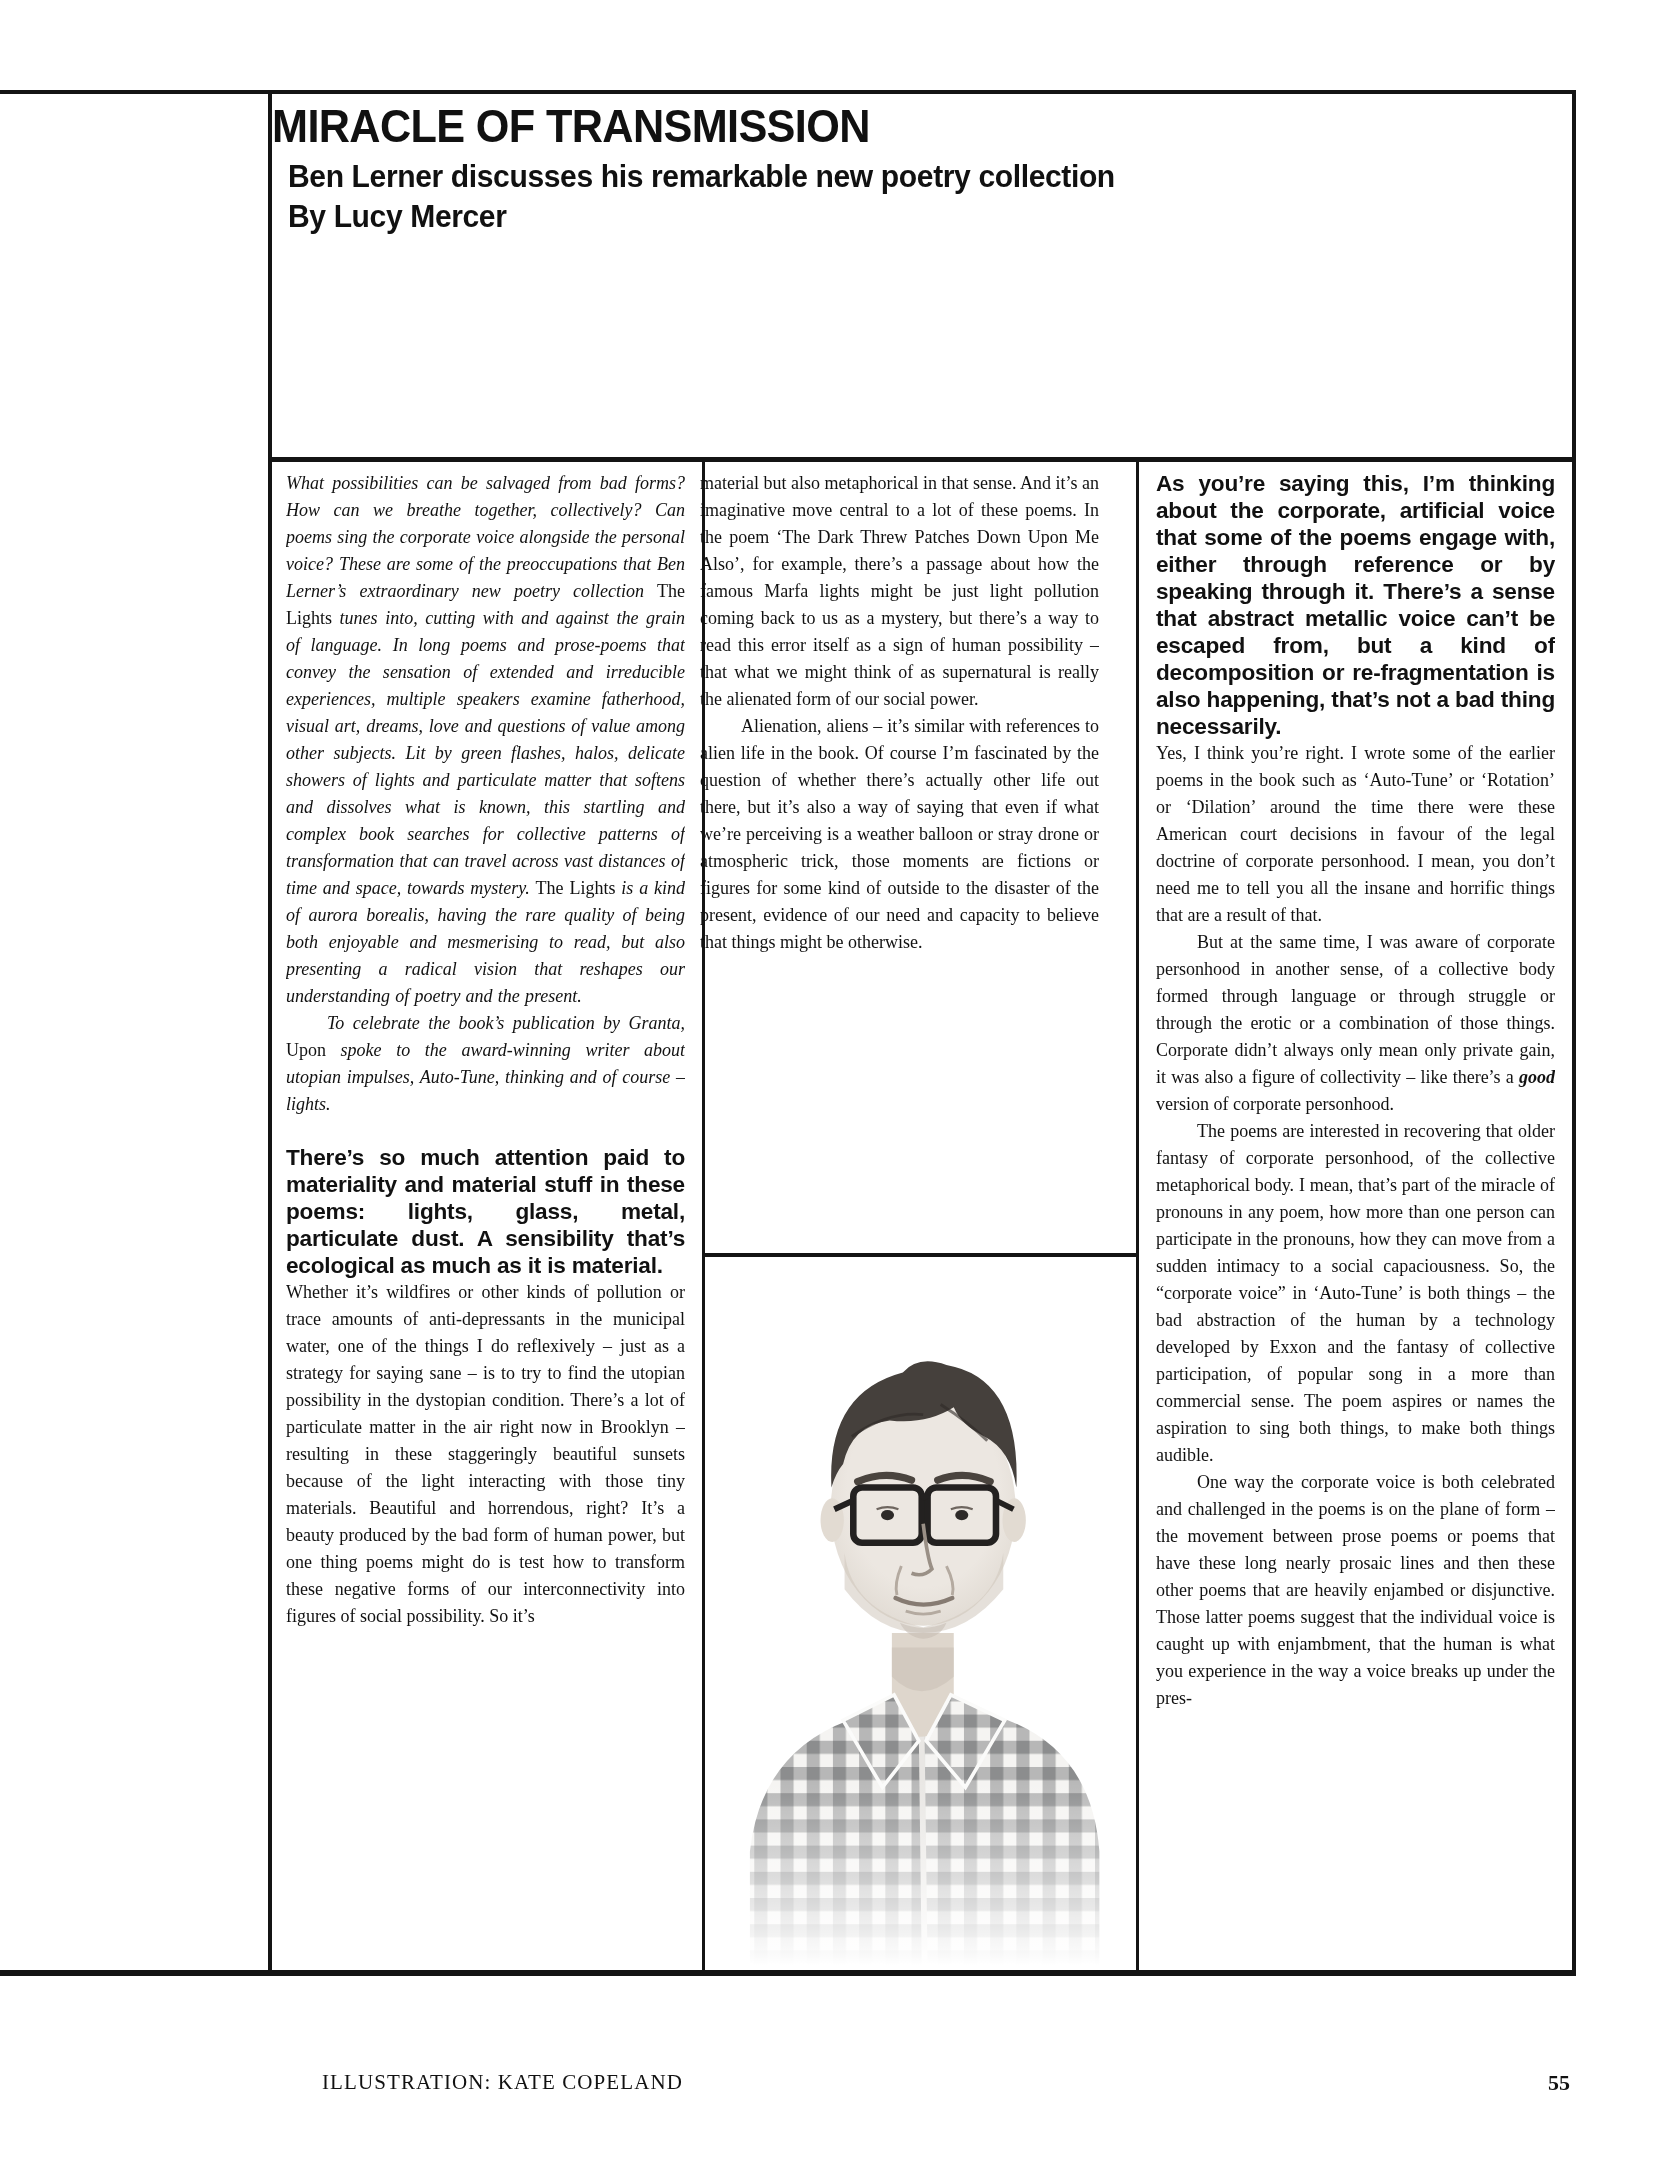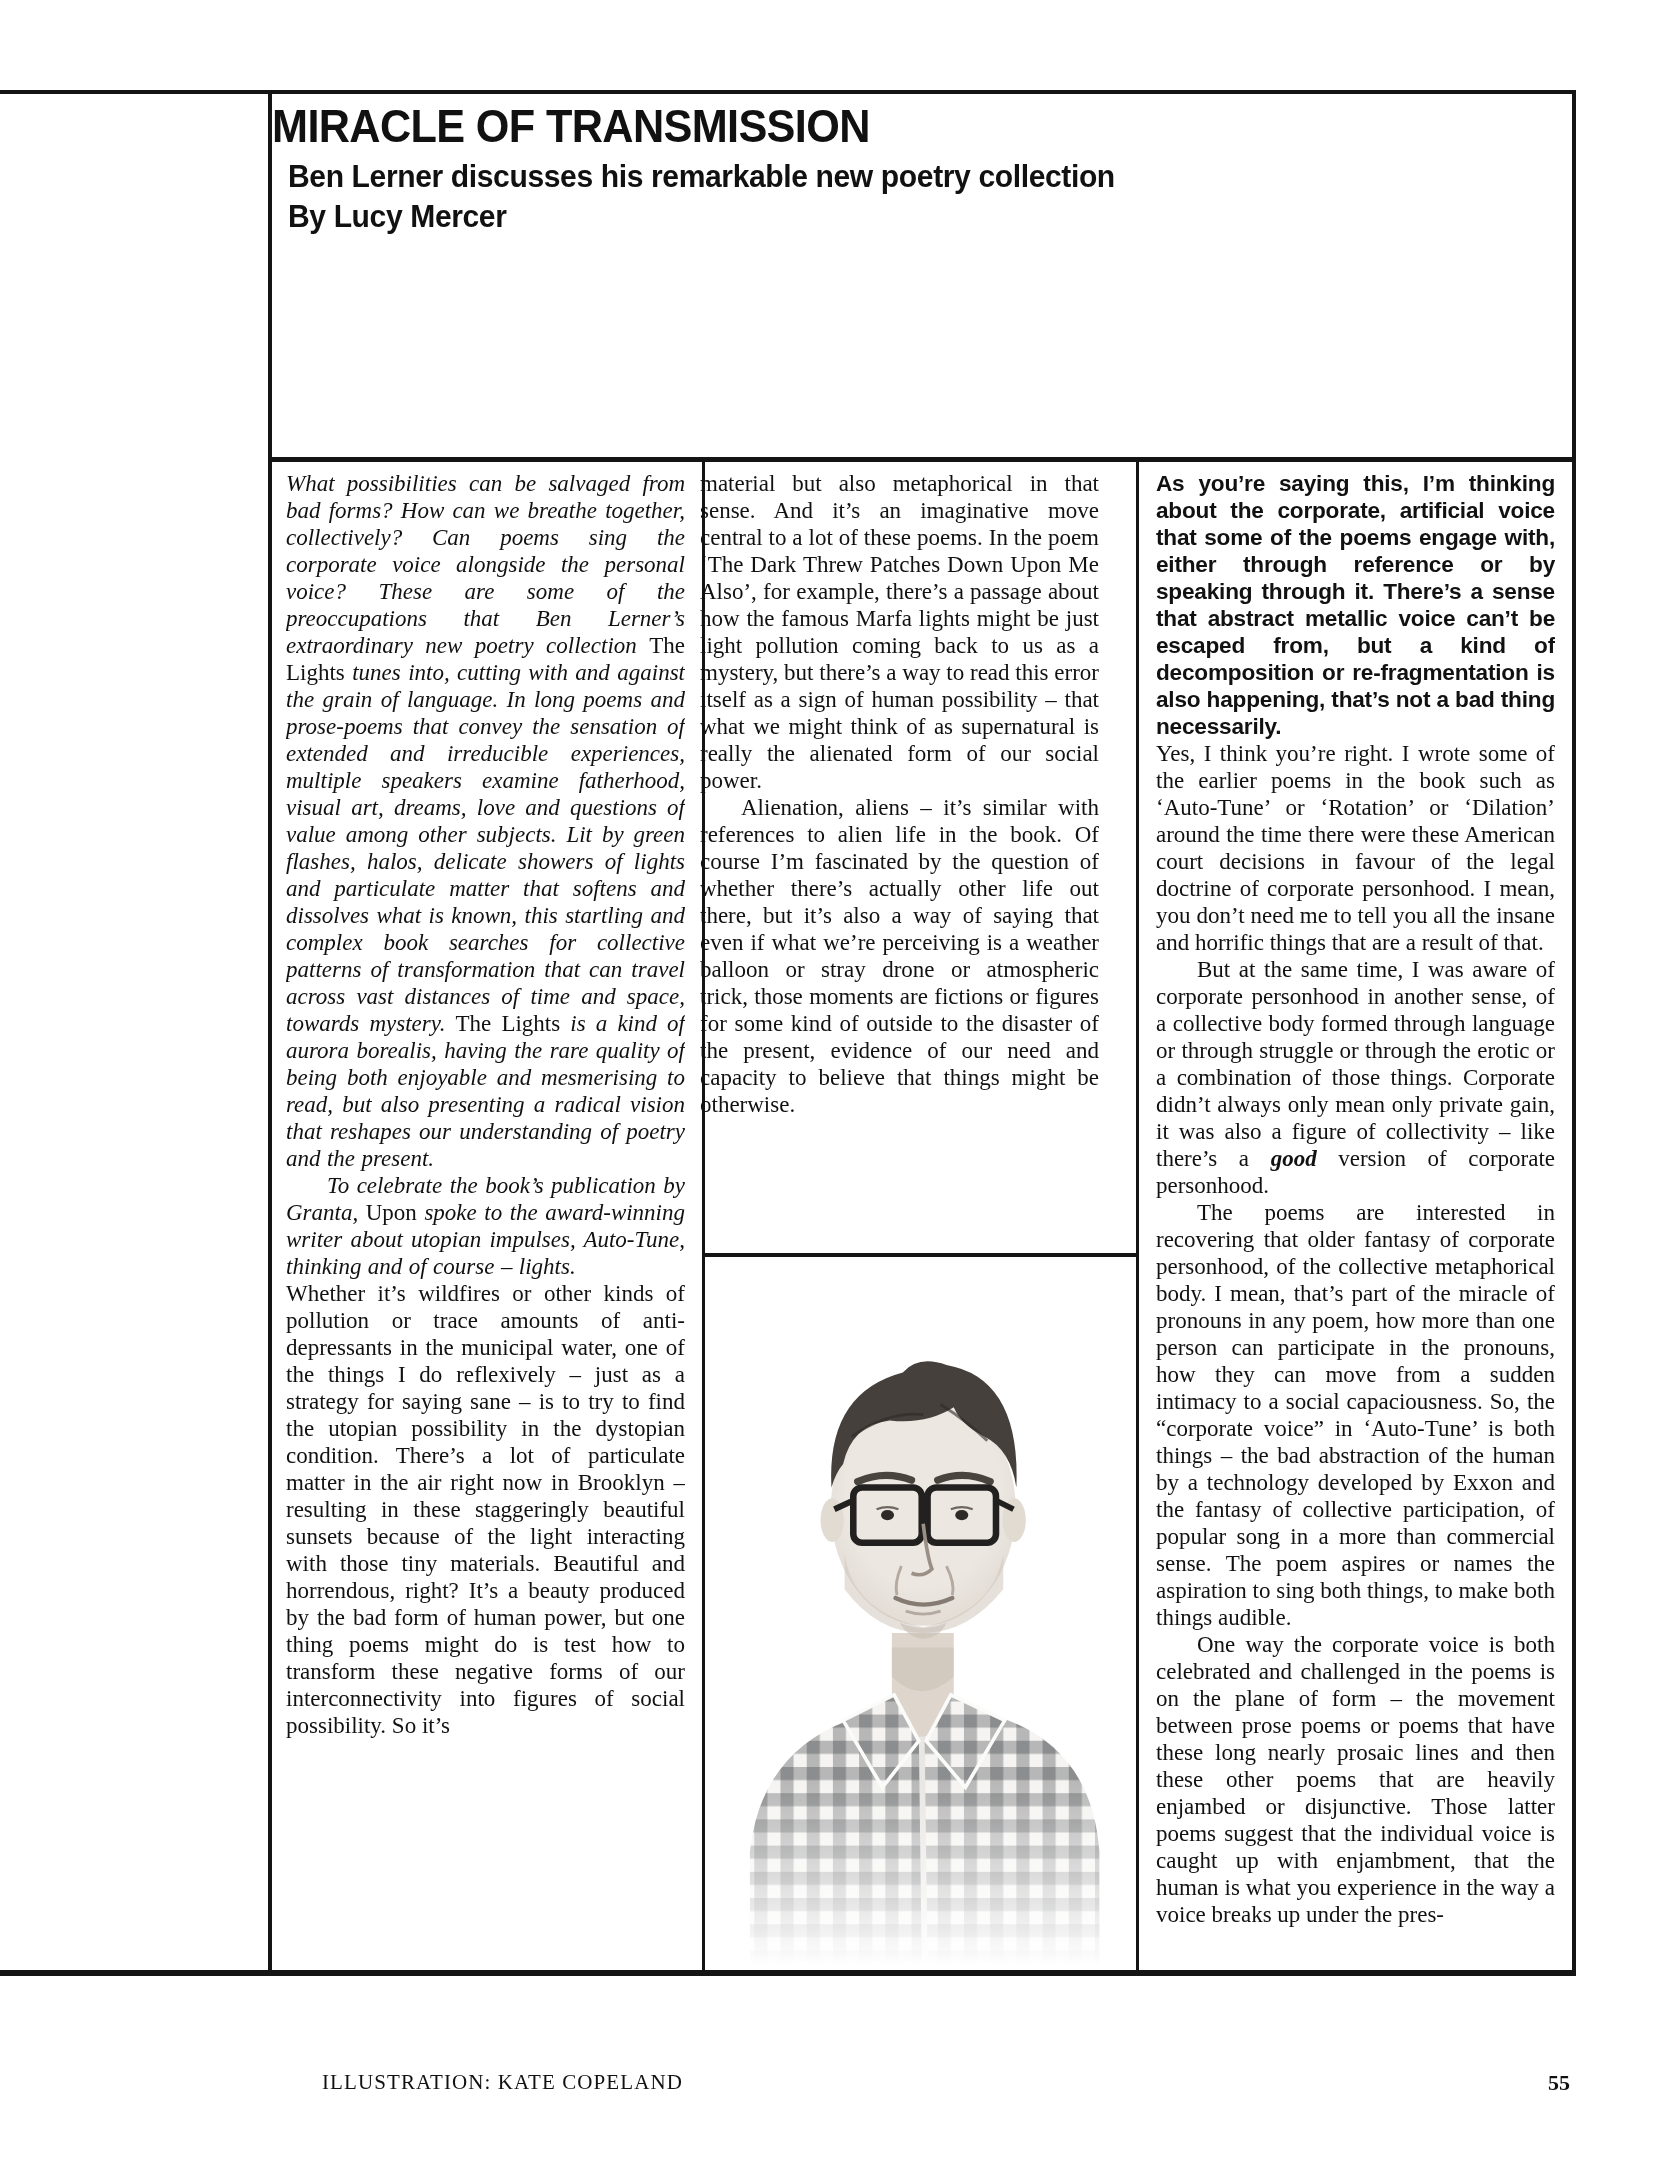--- a/index.html
+++ b/index.html
@@ -33,21 +33,21 @@
   }
   #subtitle{position:absolute;left:288px;top:157px;}
   #byline{position:absolute;left:288px;top:197px;}
 
   
   .col{position:absolute;top:470px;height:1511px;overflow:hidden;}
   #col-1{left:286px;width:399px;}
   #col-2{left:700px;width:399px;height:783px;}
   #col-3{left:1156px;width:399px;}
   .para{
-    margin:0;font-size:23px;line-height:27px;text-align:justify;
+    margin:0;font-size:18px;line-height:27px;text-align:justify;
     hyphens:auto;-webkit-hyphens:auto;
   }
   .para.intro{font-style:italic;word-spacing:0.7px;}
   .para.intro .seg-roman{font-style:normal;}
   .para.answer .seg-italic{font-style:italic;font-weight:bold;}
   .para.question{
     font-family:"Liberation Sans",sans-serif;font-weight:700;
     font-size:22.6px;letter-spacing:-0.2px;
   }
   .para.indent{text-indent:41px;}
@@ -79,20 +79,21 @@
 
 <div id="header">
   <h1 id="page-title">MIRACLE OF TRANSMISSION</h1>
 </div>
 <p class="subline" id="subtitle">Ben Lerner discusses his remarkable new poetry collection</p>
 <p class="subline" id="byline">By Lucy Mercer</p>
 
 <div class="col" id="col-1">
     <p class="para intro"><span class="seg-italic">What possibilities can be salvaged from bad forms? How can we breathe together, collectively? Can poems sing the corporate voice alongside the personal voice? These are some of the preoccupations that Ben Lerner’s extraordinary new poetry collection </span><span class="seg-roman">The Lights</span><span class="seg-italic"> tunes into, cutting with and against the grain of language. In long poems and prose-poems that convey the sensation of extended and irreducible experiences, multiple speakers examine fatherhood, visual art, dreams, love and questions of value among other subjects. Lit by green flashes, halos, delicate showers of lights and particulate matter that softens and dissolves what is known, this startling and complex book searches for collective patterns of transformation that can travel across vast distances of time and space, towards mystery. </span><span class="seg-roman">The Lights</span><span class="seg-italic"> is a kind of aurora borealis, having the rare quality of being both enjoyable and mesmerising to read, but also presenting a radical vision that reshapes our understanding of poetry and the present.</span></p>
     <p class="para intro indent"><span class="seg-italic">To celebrate the book’s publication by Granta, </span><span class="seg-roman">Upon</span><span class="seg-italic"> spoke to the award-winning writer about utopian impulses, Auto-Tune, thinking and of course – lights.</span></p>
+    <p class="para question gap"><span class="seg-bold">There’s so much attention paid to materiality and material stuff in these poems: lights, glass, metal, particulate dust. A sensibility that’s ecological as much as it is material.</span></p>
     <p class="para answer"><span class="seg-plain">Whether it’s wildfires or other kinds of pollution or trace amounts of anti-depressants in the municipal water, one of the things I do reflexively – just as a strategy for saying sane – is to try to find the utopian possibility in the dystopian condition. There’s a lot of particulate matter in the air right now in Brooklyn – resulting in these staggeringly beautiful sunsets because of the light interacting with those tiny materials. Beautiful and horrendous, right? It’s a beauty produced by the bad form of human power, but one thing poems might do is test how to transform these negative forms of our interconnectivity into figures of social possibility. So it’s</span></p>
   </div>
 <div class="col" id="col-2">
     <p class="para answer"><span class="seg-plain">material but also metaphorical in that sense. And it’s an imaginative move central to a lot of these poems. In the poem ‘The Dark Threw Patches Down Upon Me Also’, for example, there’s a passage about how the famous Marfa lights might be just light pollution coming back to us as a mystery, but there’s a way to read this error itself as a sign of human possibility – that what we might think of as supernatural is really the alienated form of our social power.</span></p>
     <p class="para answer indent"><span class="seg-plain">Alienation, aliens – it’s similar with references to alien life in the book. Of course I’m fascinated by the question of whether there’s actually other life out there, but it’s also a way of saying that even if what we’re perceiving is a weather balloon or stray drone or atmospheric trick, those moments are fictions or figures for some kind of outside to the disaster of the present, evidence of our need and capacity to believe that things might be otherwise.</span></p>
   </div>
 <div class="col" id="col-3">
     <p class="para question"><span class="seg-bold">As you’re saying this, I’m thinking about the corporate, artificial voice that some of the poems engage with, either through reference or by speaking through it. There’s a sense that abstract metallic voice can’t be escaped from, but a kind of decomposition or re-fragmentation is also happening, that’s not a bad thing necessarily.</span></p>
     <p class="para answer"><span class="seg-plain">Yes, I think you’re right. I wrote some of the earlier poems in the book such as ‘Auto-Tune’ or ‘Rotation’ or ‘Dilation’ around the time there were these American court decisions in favour of the legal doctrine of corporate personhood. I mean, you don’t need me to tell you all the insane and horrific things that are a result of that.</span></p>
     <p class="para answer indent"><span class="seg-plain">But at the same time, I was aware of corporate personhood in another sense, of a collective body formed through language or through struggle or through the erotic or a combination of those things. Corporate didn’t always only mean only private gain, it was also a figure of collectivity – like there’s a </span><span class="seg-italic">good</span><span class="seg-plain"> version of corporate personhood.</span></p>

